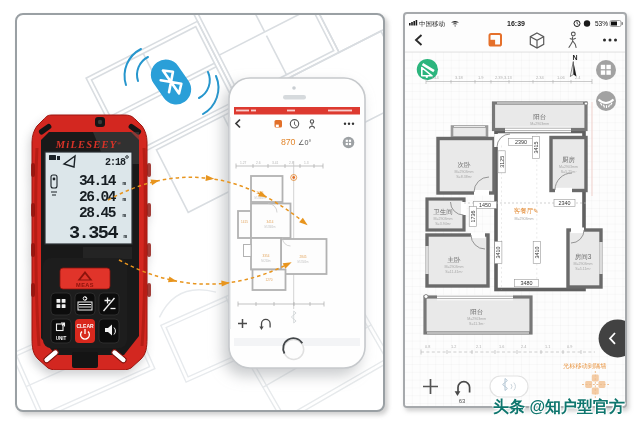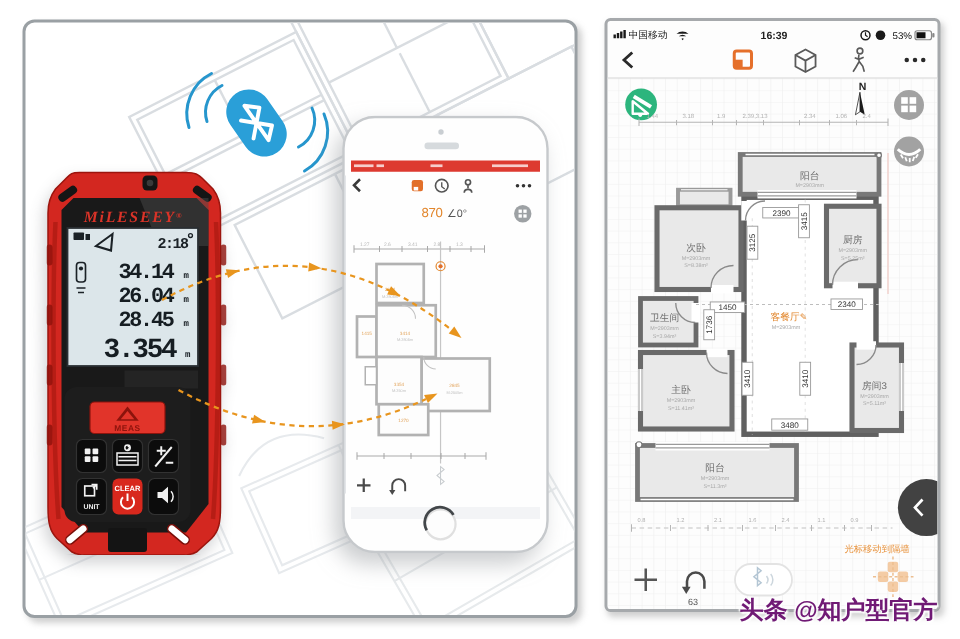--- a/index.html
+++ b/index.html
@@ -582,13 +582,13 @@
       <path d="M177 370.5 H 204"></path>
       <path d="M190.3 357 V 384"></path>
     </g>
   </g>
 
   <circle cx="212.6" cy="324.4" r="19" fill="#424242"></circle>
   <path d="M210 319 l-5 5.4 l5 5.4" stroke="#ffffff" stroke-width="1.8" fill="none"></path>
 </svg>
 </div>
 
-<div class="abs" style="left:493px;top:397px;font-weight:bold;font-size:16px;color:#701a75;text-shadow:0 0 2px #fff,0 0 2px #fff,1px 1px 1px #fff,-1px -1px 1px #fff;white-space:nowrap;">头条 @知户型官方</div>
+<div class="abs" style="left:493px;top:397px;font-weight:bold;font-size:16px;color:#0f766e;text-shadow:0 0 2px #fff,0 0 2px #fff,1px 1px 1px #fff,-1px -1px 1px #fff;white-space:nowrap;">头条 @知户型官方</div>
 
 </body></html>

